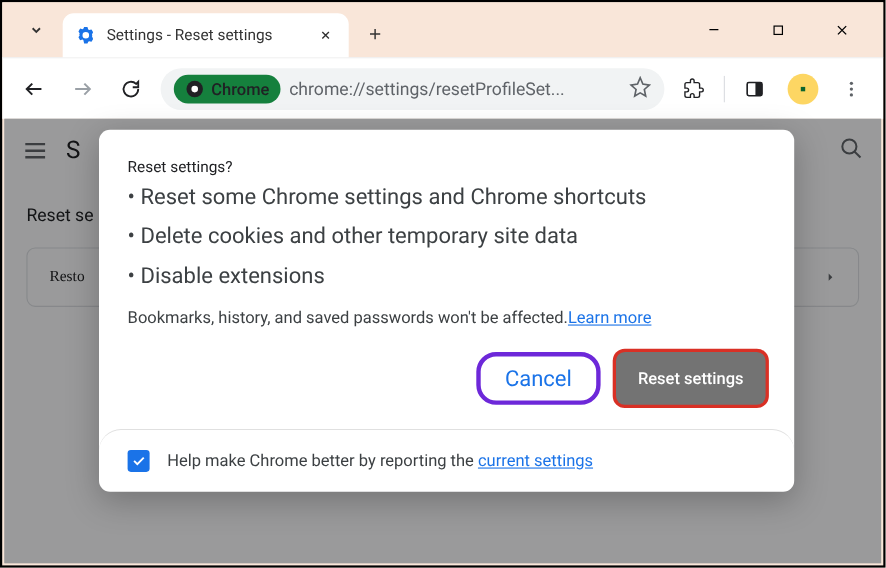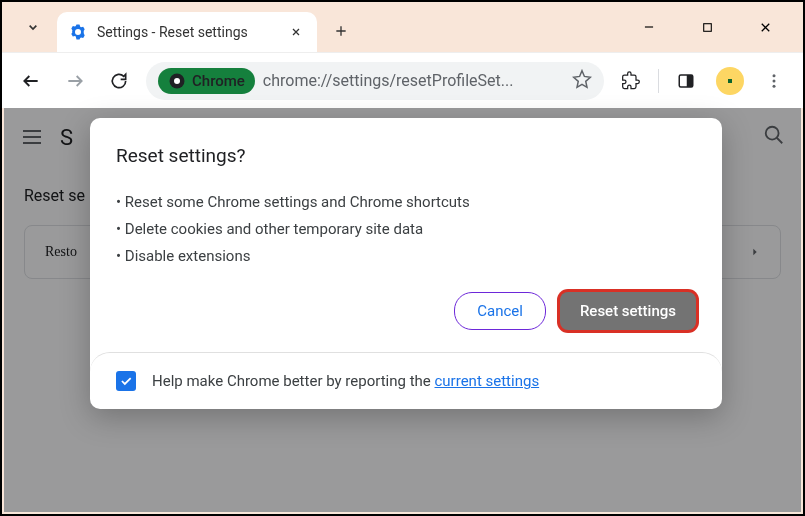--- a/index.html
+++ b/index.html
@@ -33,27 +33,27 @@
     .search-icon-right { margin-left: auto; cursor: pointer; }
     .settings-body { padding: 20px; }
     .reset-heading { font-size: 16px; color: #202124; margin-bottom: 20px; }
     .restore-card { border: 1px solid #dadce0; border-radius: 8px; padding: 18px 20px; display: flex; align-items: center; justify-content: space-between; max-width: 780px; }
     .restore-label { font-size: 14px; color: #202124; font-family: Liberation Serif, serif; }
 
     .overlay { position: absolute; inset: 0; background: rgba(0,0,0,0.38); }
 
     .dialog { position: absolute; left: 88px; top: 116px; width: 632px; background: #fff; border-radius: 10px; box-shadow: 0 8px 30px rgba(0,0,0,0.25); overflow: hidden; }
     .dialog-body { padding: 26px 26px 22px 26px; }
-    .dialog-title { font-size: 19px; color: #202124; margin-bottom: 22px; }
+    .dialog-title { font-size: 14px; color: #202124; }
     .dialog-intro { font-size: 15px; color: #3c4043; margin-bottom: 22px; }
-    .dialog-bullets { font-size: 15px; color: #3c4043; line-height: 1.8; margin-bottom: 12px; }
+    .dialog-bullets { font-size: 20px; color: #3c4043; line-height: 1.8; margin-bottom: 12px; }
     .dialog-note { font-size: 15px; color: #3c4043; }
     .link { color: #1a73e8; text-decoration: underline; cursor: pointer; }
     .dialog-actions { display: flex; justify-content: flex-end; gap: 14px; margin-top: 22px; }
-    .btn-cancel { border: 1px solid #6d28d9; color: #1a73e8; background: #fff; border-radius: 18px; padding: 8px 22px; font-size: 15px; cursor: pointer; }
+    .btn-cancel { border: 4px solid #6d28d9; color: #1a73e8; background: #fff; border-radius: 18px; padding: 8px 22px; font-size: 20px; cursor: pointer; }
     .btn-primary { background: #737373; color: #fff; border: none; border-radius: 8px; padding: 10px 20px; font-size: 15px; font-weight: 500; cursor: pointer; box-shadow: 0 0 0 3px #d93025; }
     .dialog-footer { border-top: 1px solid #e0e0e0; padding: 18px 26px; display: flex; align-items: center; gap: 16px; border-radius: 20px; }
     .checkbox { width: 20px; height: 20px; background: #1a73e8; border-radius: 3px; display: flex; align-items: center; justify-content: center; cursor: pointer; }
     .footer-text { font-size: 15px; color: #3c4043; }
   </style>
 </head>
 <body>
 
 <div class="titlebar">
   <div class="titlebar-left">
@@ -187,20 +187,23 @@
 </div>
 
 <div class="dialog">
   <div class="dialog-body">
     <div class="dialog-title">Reset settings?</div>
     <div class="dialog-bullets">
       <div>• Reset some Chrome settings and Chrome shortcuts</div>
       <div>• Delete cookies and other temporary site data</div>
       <div>• Disable extensions</div>
     </div>
+    <div class="dialog-note">
+      <span>Bookmarks, history, and saved passwords won't be affected.</span><a class="link">Learn more</a>
+    </div>
     <div class="dialog-actions">
       <button class="btn-cancel">Cancel</button>
       <button class="btn-primary">Reset settings</button>
     </div>
   </div>
   <div class="dialog-footer">
     <div class="checkbox">
       <svg width="14" height="14" viewBox="0 0 24 24">
           <path d="M5 12l5 5L20 7" fill="none" stroke="#fff" stroke-width="3"></path>
         </svg>

